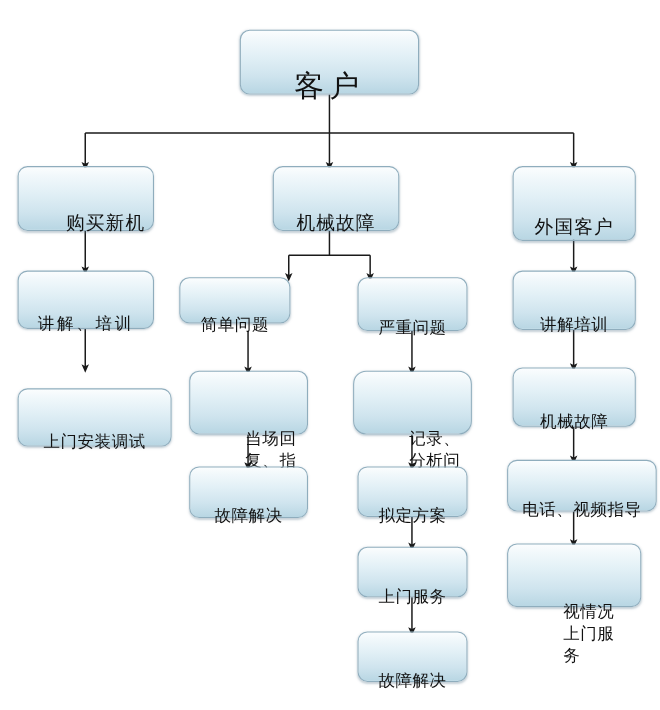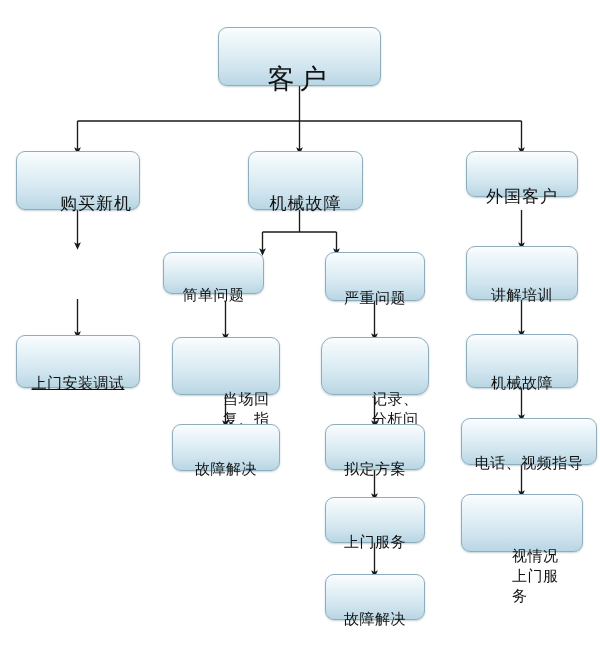--- a/index.html
+++ b/index.html
@@ -113,26 +113,29 @@
   </div>
 
   <div class="node lvl1 center" style="left:16px;top:151px;width:124px;height:59px;padding-left:36px;">
     <span class="label">购买新机</span>
   </div>
 
   <div class="node lvl1 center" style="left:248px;top:151px;width:115px;height:59px;">
     <span class="label">机械故障</span>
   </div>
 
-  <div class="node lvl1 center" style="left:466px;top:151px;width:112px;height:46px;">
+  <div class="node lvl1 center" style="left:466px;top:151px;width:112px;height:68px;">
     <span class="label">外国客户</span>
   </div>
 
+  <div class="node center spaced" style="left:16px;top:246px;width:124px;height:53px;">
+    <span class="label">讲解、培训</span>
+  </div>
 
-  <div class="node center" style="left:16px;top:335px;width:124px;height:53px;text-decoration:underline;">
+  <div class="node center" style="left:16px;top:353px;width:140px;height:53px;">
     <span class="label">上门安装调试</span>
   </div>
 
   <div class="node center" style="left:163px;top:252px;width:101px;height:42px;">
     <span class="label">简单问题</span>
   </div>
 
   <div class="node wrap" style="left:172px;top:337px;width:108px;height:58px;">
     <span class="label">当场回复、指导</span>
   </div>

